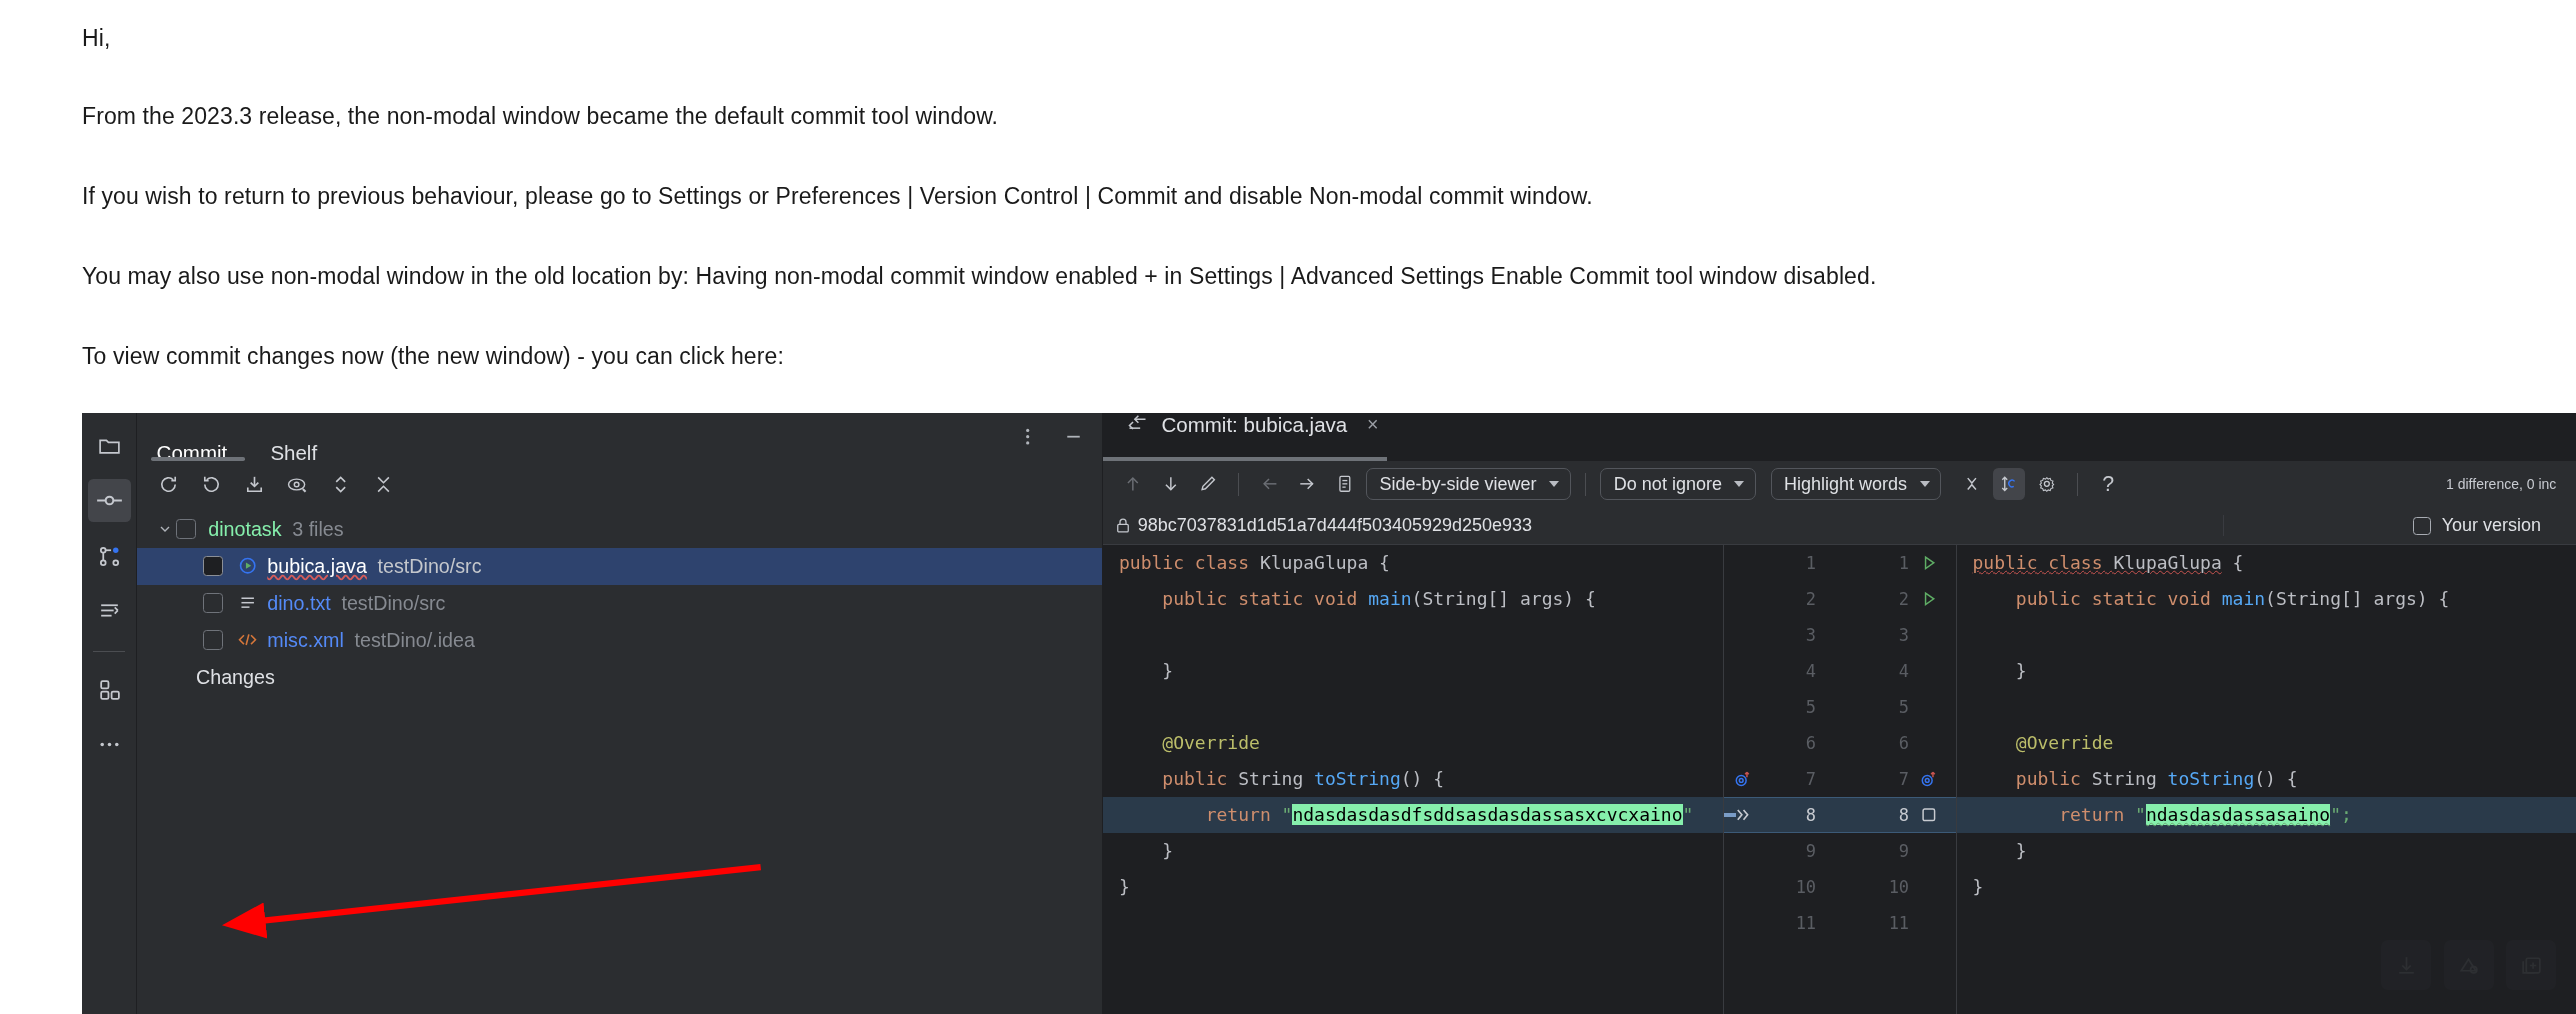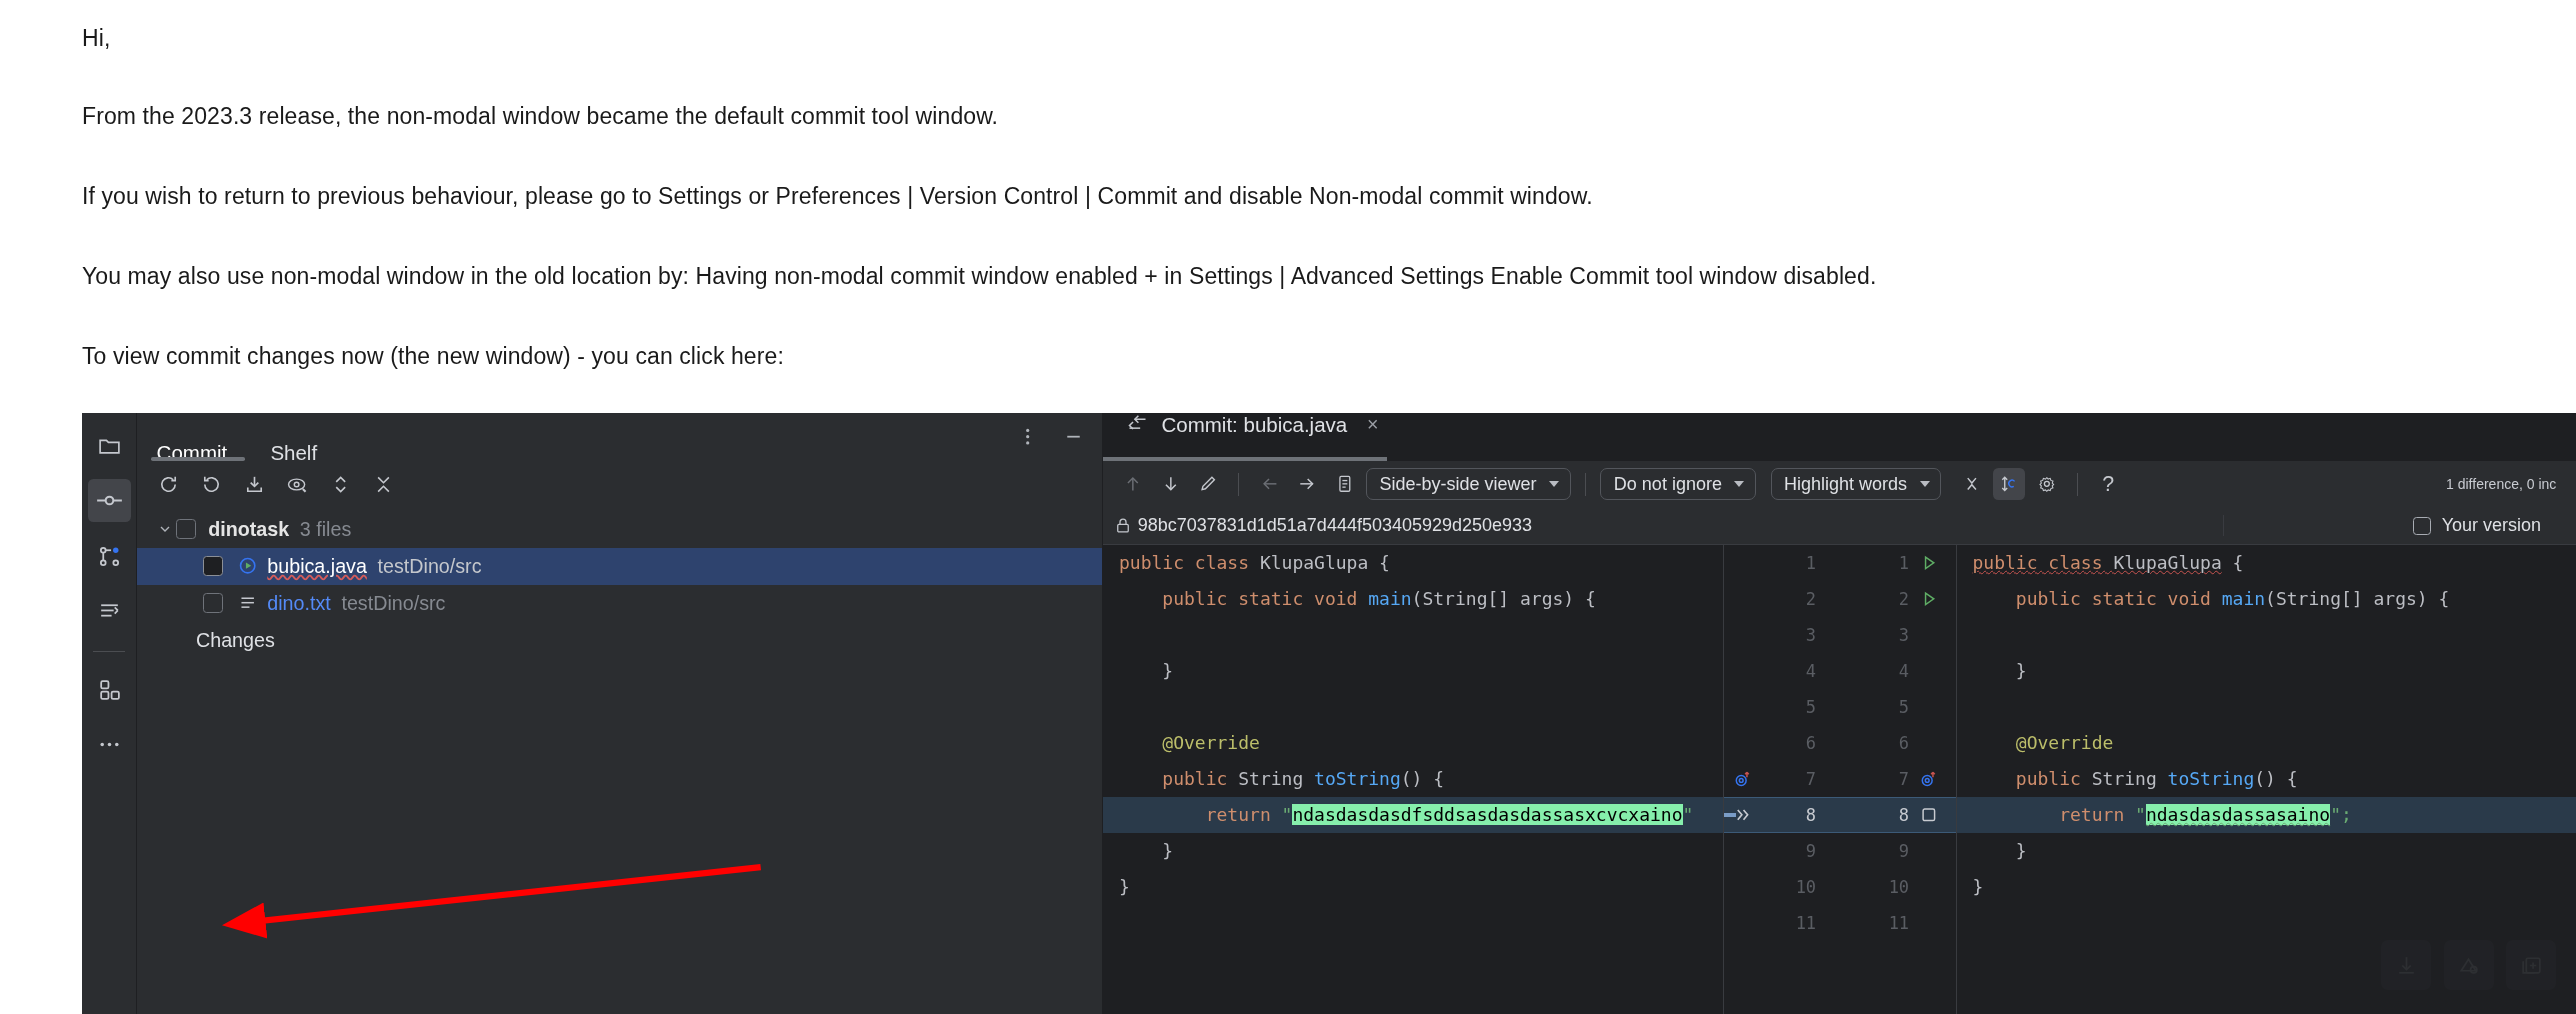--- a/index.html
+++ b/index.html
@@ -115,21 +115,21 @@
   .chk {
     width:19.7px; height:19.7px;
     border:1.4px solid #6f737a;
     border-radius:3.6px;
     margin-right:12.5px;
     flex-shrink:0;
     background:transparent;
   }
   .tree-row.selected .chk { background:#1e1f22; border-color:#8b8f96; }
   .file-icon { width:25px; margin-right:7.1px; display:flex; align-items:center; justify-content:center; }
-  .node-name { font-weight:bold; color:#e5e5e5; }
+  .node-name { font-weight:normal; color:#86efac; }
   .node-count { color:#868a91; margin-left:10.7px; font-weight:normal; }
   .file-name { color:#548af7; }
   .file-name.err { color:#ffffff; text-decoration:underline; text-decoration-color:#d45b5b; text-decoration-style:wavy; }
   .file-path { color:#868a91; margin-left:10.7px; }
   .tree-row.selected .file-path { color:#c4c7cc; }
   .changes-label { padding-left:59px; font-size:19.7px; color:#dfe1e5; height:37px; display:flex; align-items:center; }
 
   
   .red-arrow { position:absolute; left:134px; top:447px; pointer-events:none; }
 
@@ -380,20 +380,34 @@
           <svg width="21.4" height="21.4" viewBox="0 0 24 24" fill="none" stroke="#c5c8ce" stroke-width="1.7">
             <line x1="5" y1="7" x2="19" y2="7"></line>
               <line x1="5" y1="12" x2="19" y2="12"></line>
               <line x1="5" y1="17" x2="14" y2="17"></line>
           </svg>
         </span>
         <span class="file-name">dino.txt</span>
         <span class="file-path">testDino/src</span>
       </div>
 
+      <div class="tree-row">
+        <span class="twisty"></span>
+        <span style="width:27px"></span>
+        <span class="chk"></span>
+        <span class="file-icon">
+          <svg width="23" height="21.4" viewBox="0 0 26 24" fill="none" stroke="#d4763a" stroke-width="1.8">
+            <path d="M9 7L4 12l5 5"></path>
+              <path d="M17 7l5 5-5 5"></path>
+              <path d="M14.5 6l-3 12"></path>
+          </svg>
+        </span>
+        <span class="file-name">misc.xml</span>
+        <span class="file-path">testDino/.idea</span>
+      </div>
 
       <div class="changes-label">Changes</div>
     </div>
   </div>
 
   <div class="diff-pane">
 
     <div class="diff-tabbar">
       <svg width="23" height="21.4" viewBox="0 0 24 24" fill="none" stroke="#c5c8ce" stroke-width="1.7">
         <path d="M3 17h12"></path>

